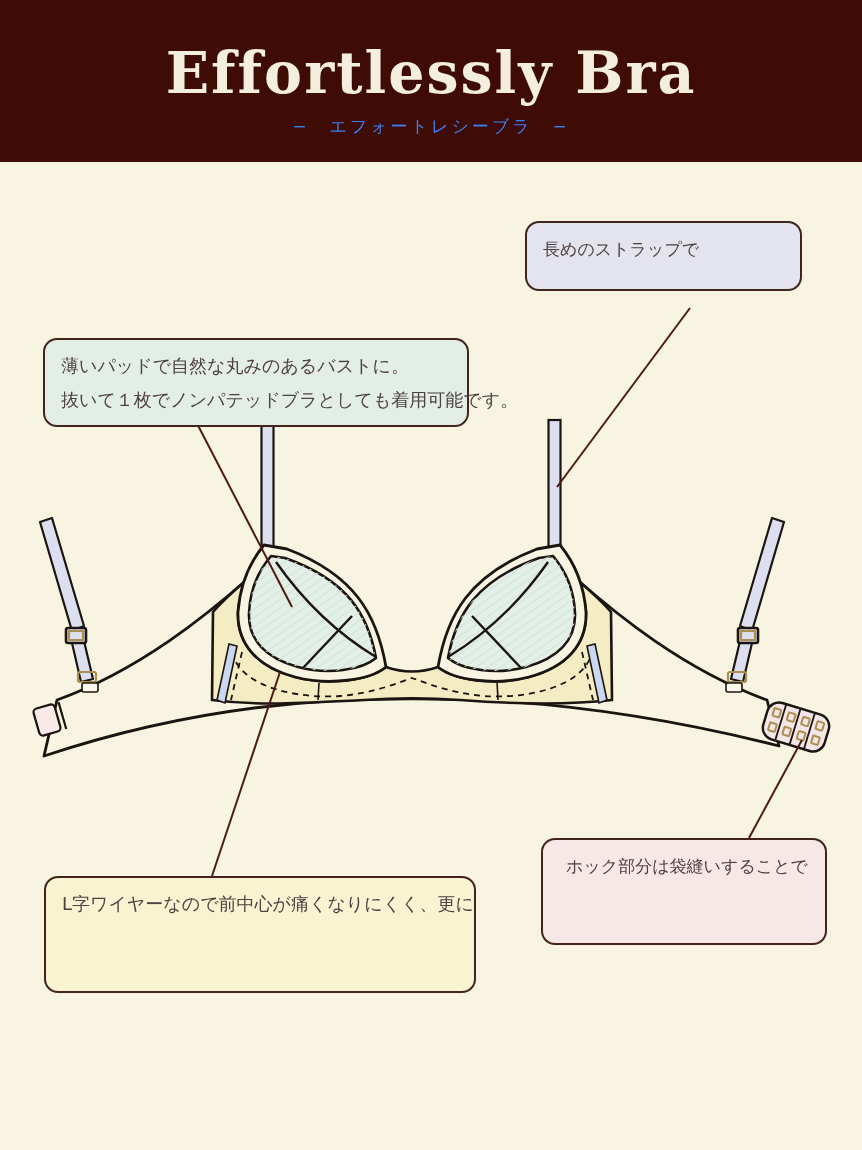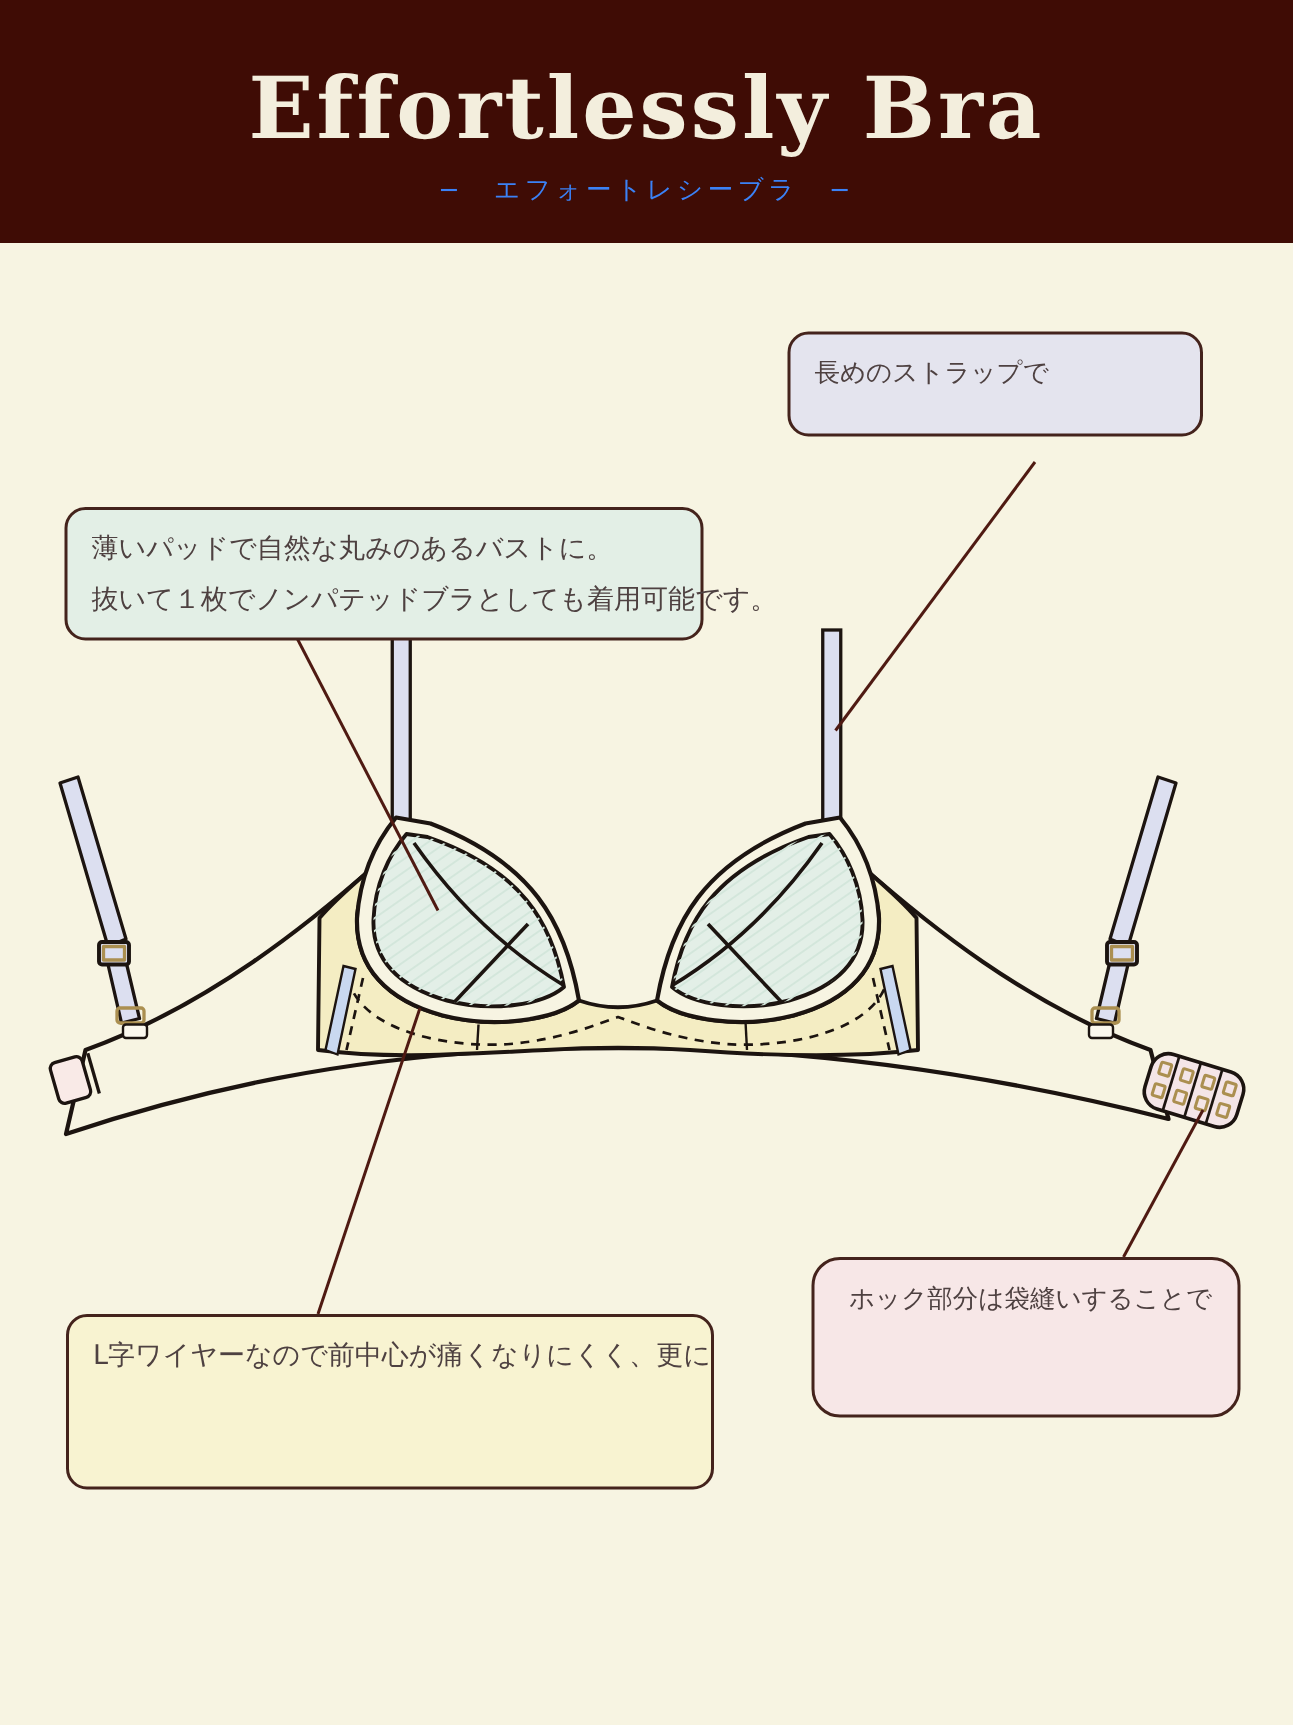--- a/index.html
+++ b/index.html
@@ -40,21 +40,21 @@
     color:#4e4141;
     z-index:3;
     line-height:34px;
     padding:9px 16px 0 16px;
     white-space:nowrap;
   }
   .callout .line{display:block;}
   .callout-pad{ left:43px; top:292px; width:426px; height:89px; background:#e3efe6; font-size:18px;margin-top:46px;}
   .callout-strap{left:525px;top:221px; width:277px; height:70px; background:#e4e4ee; font-size:17px;}
   .callout-wire{ left:44px; top:876px; width:432px; height:117px;background:#f8f3d1; font-size:18px;}
-  .callout-hook{ left:541px;top:838px; width:286px; height:107px;background:#f7e7e7; font-size:17px; padding-left:23px;border-radius:19px;}
+  .callout-hook{ left:541px;top:838px; width:286px; height:107px;background:#f7e7e7; font-size:17px; padding-left:23px;}
 </style>
 </head>
 <body>
 
 <div class="page">
 
   <svg class="art" width="862" height="1150" viewBox="0 0 862 1150">
     <defs>
       <pattern id="cupStripes" patternUnits="userSpaceOnUse" width="7" height="7" patternTransform="rotate(55)">
         <line x1="0" y1="0" x2="0" y2="7" stroke="#d3e6db" stroke-width="2.5"></line>

